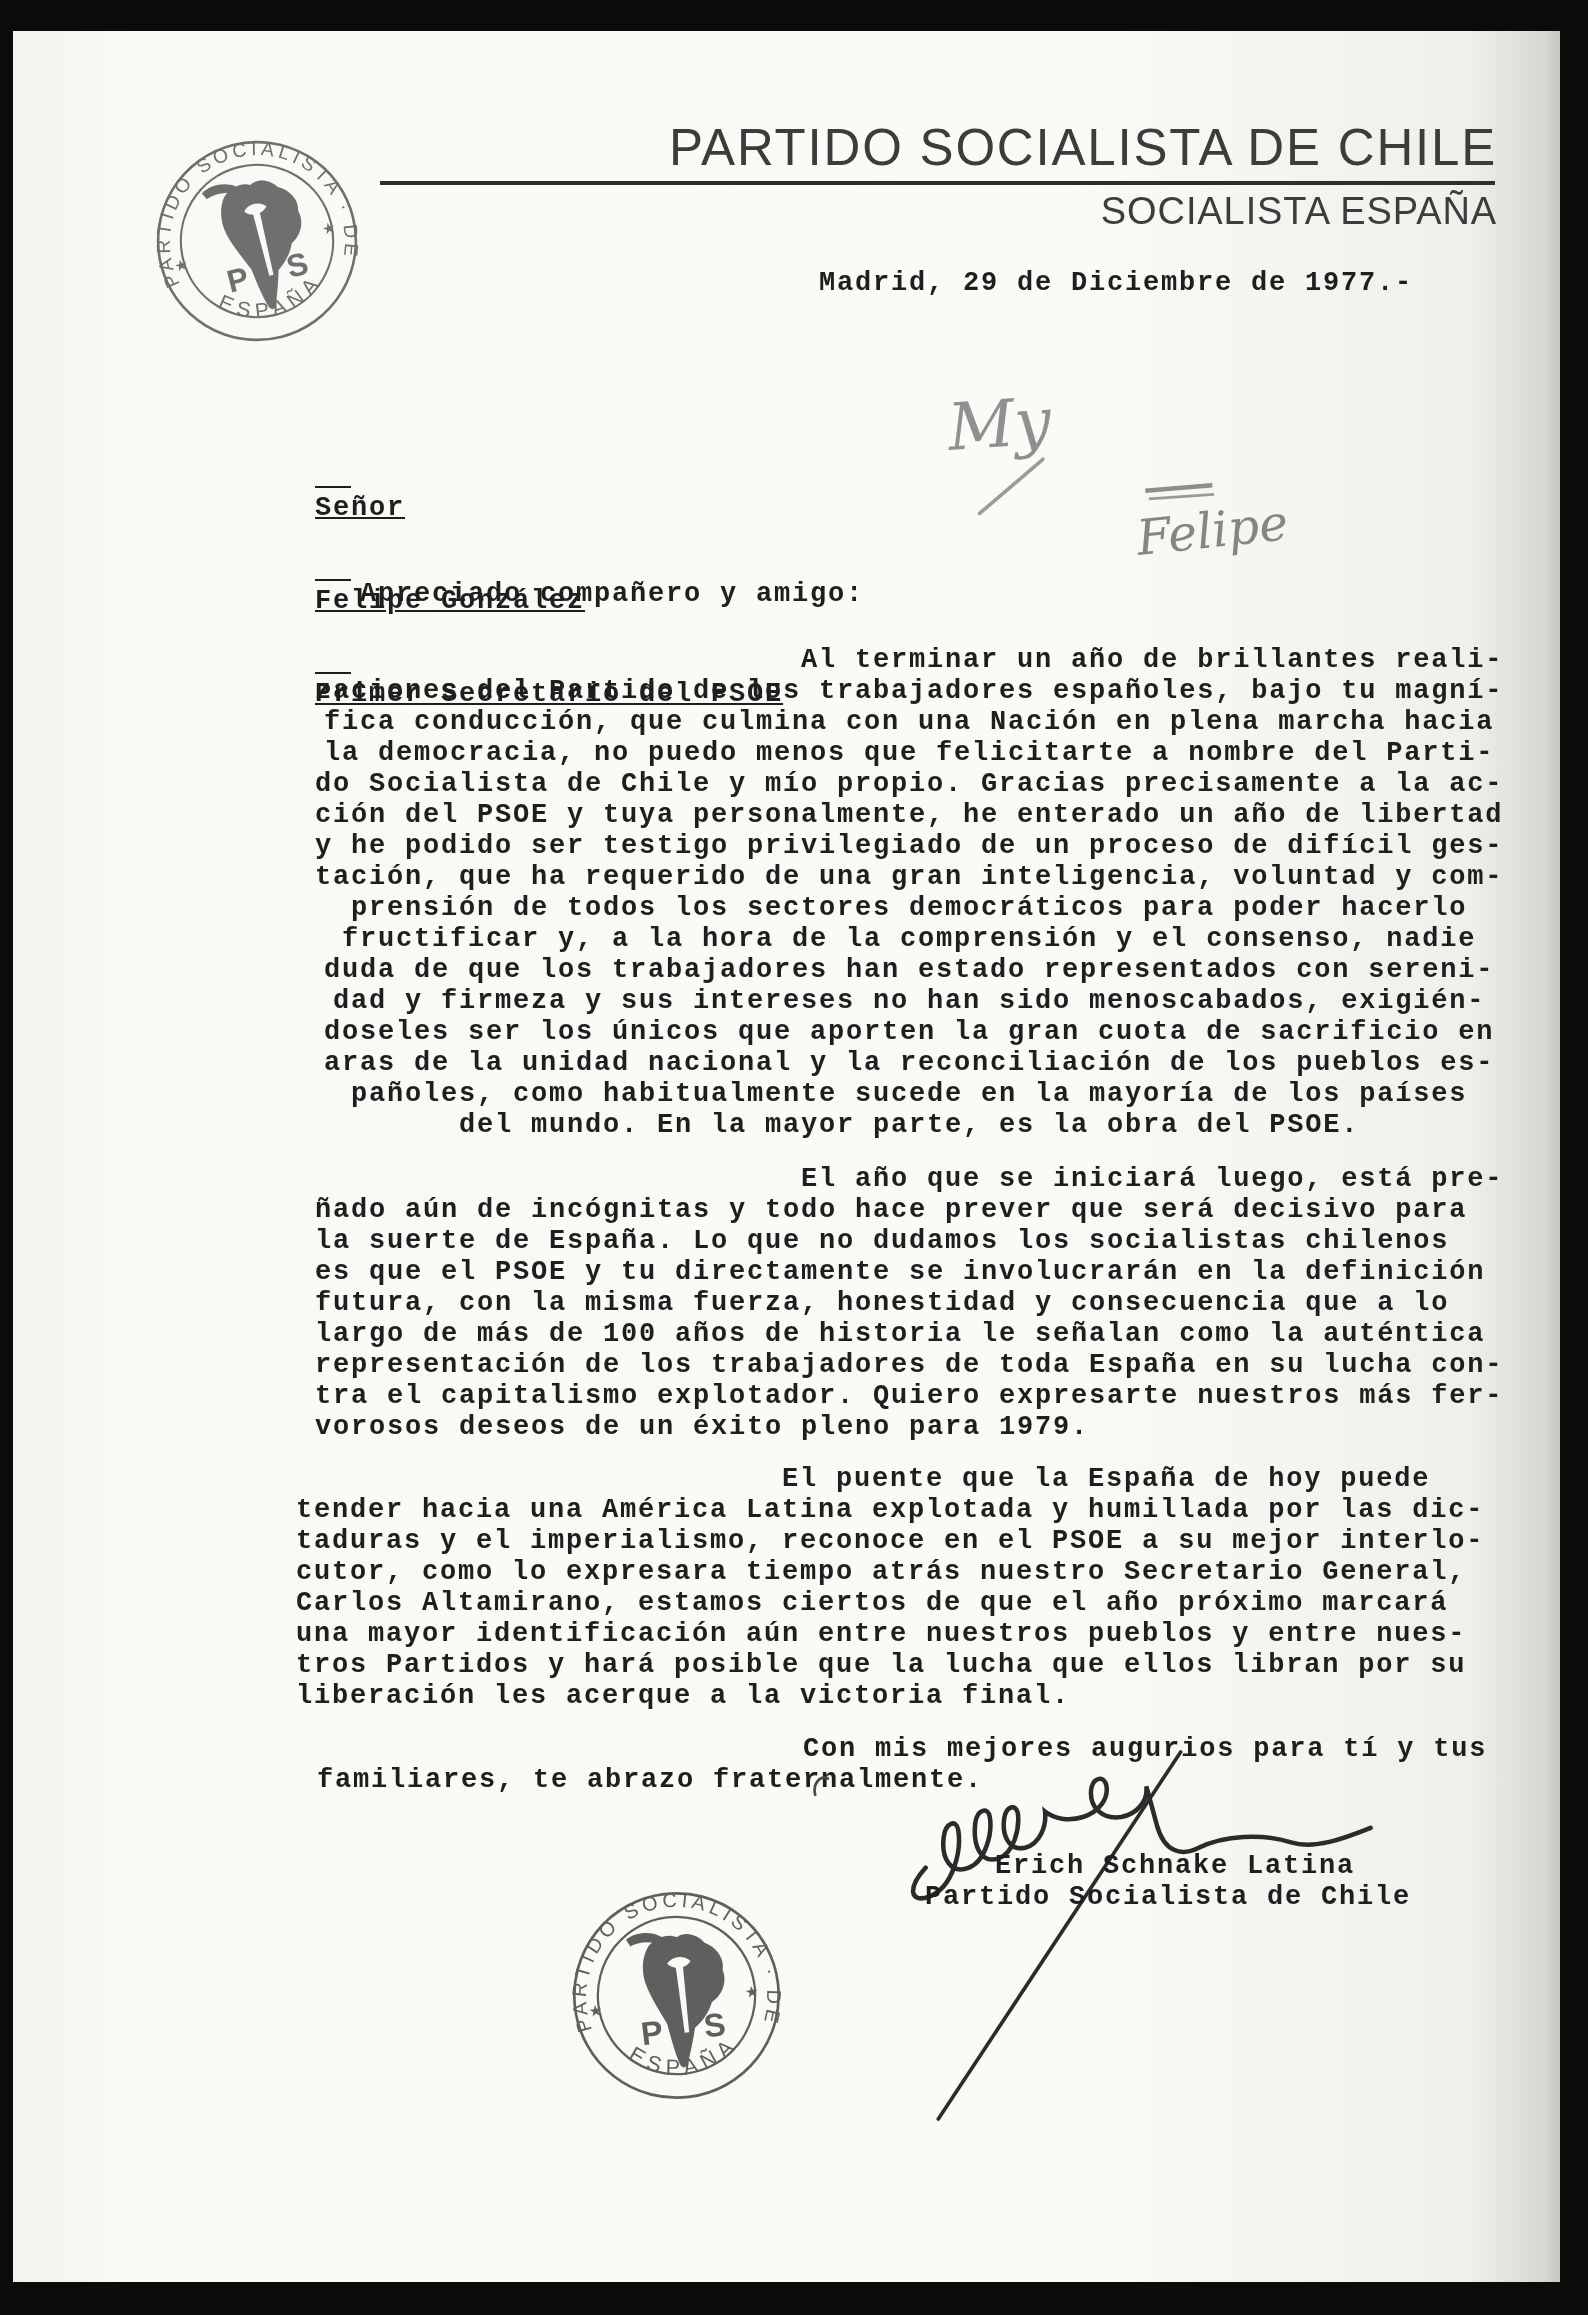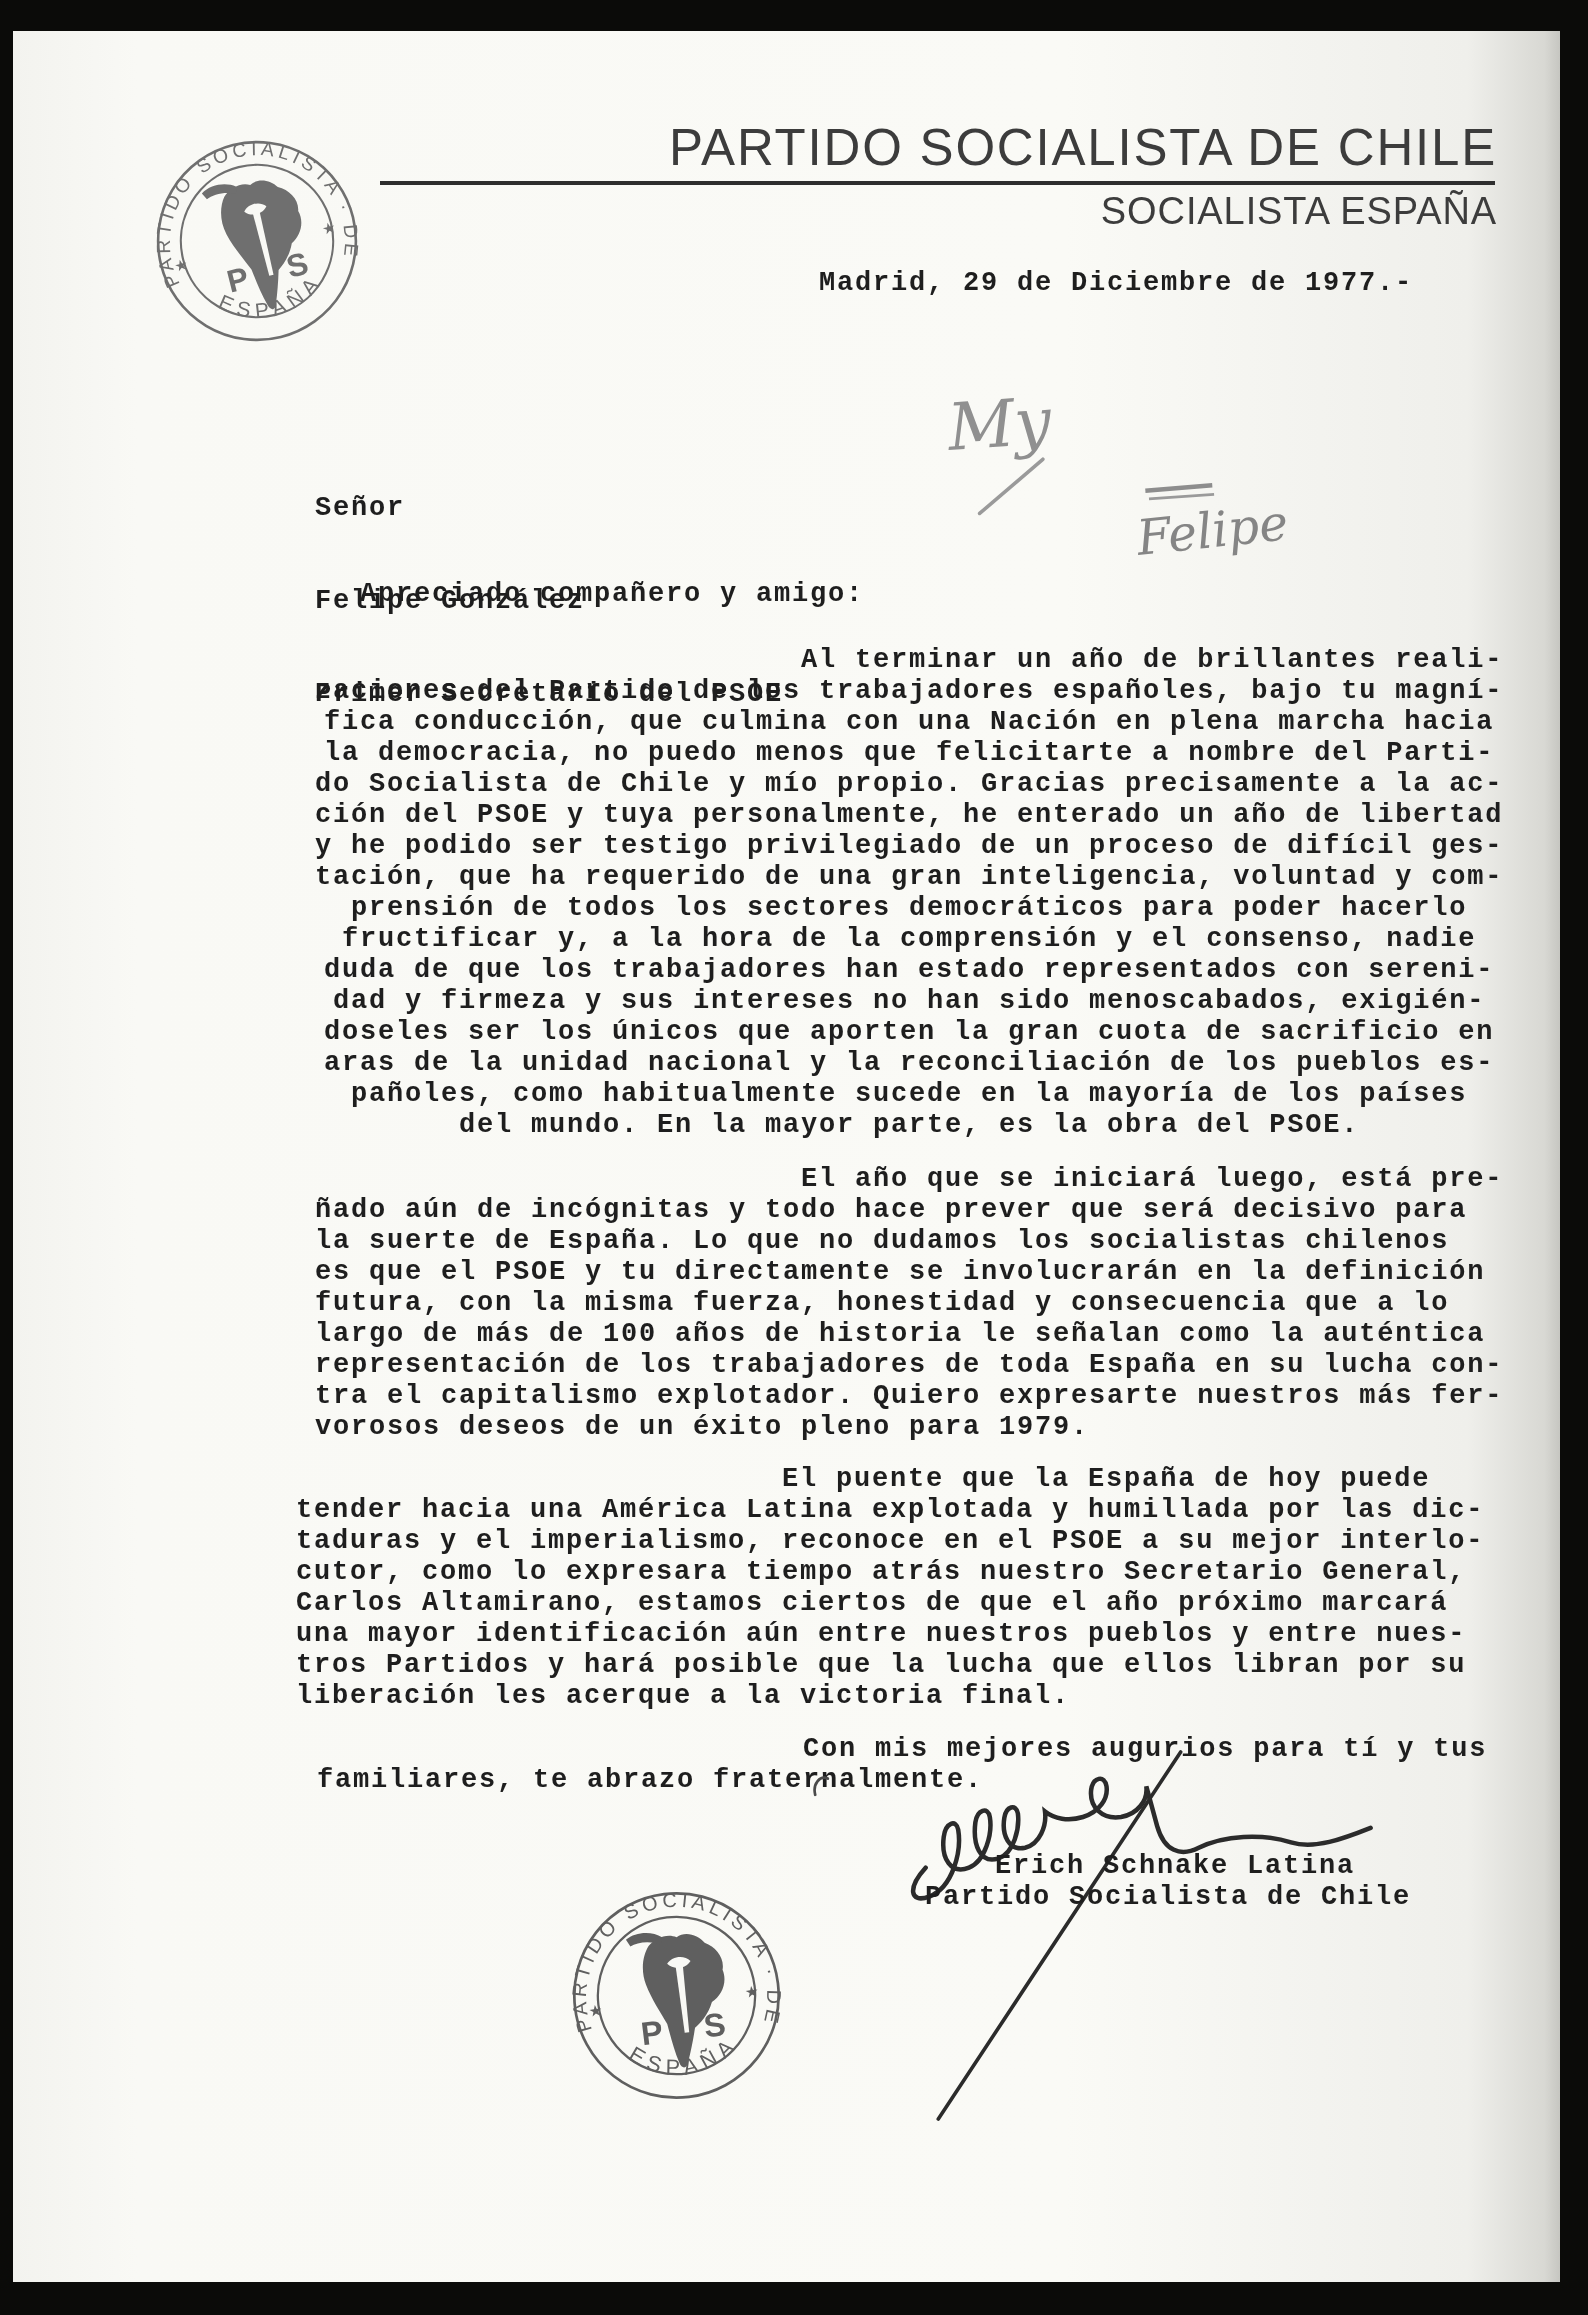--- a/index.html
+++ b/index.html
@@ -73,21 +73,21 @@
   <text x="14" y="88" font-family="DejaVu Serif, serif" font-style="italic" font-size="72" fill="#909090" transform="rotate(-4 40 80)">My</text>
   <line x1="48" y1="160" x2="118" y2="100" stroke="#9a9a9a" stroke-width="4" stroke-linecap="round"></line>
 </svg>
 
 <svg class="annsvg" style="left:1111px;top:467px;" width="217" height="127" viewBox="0 0 240 140">
   <line x1="38" y1="26" x2="112" y2="20" stroke="#8d8d8d" stroke-width="5"></line>
   <line x1="42" y1="35" x2="114" y2="30" stroke="#9a9a9a" stroke-width="3"></line>
   <text x="30" y="96" font-family="DejaVu Serif, serif" font-style="italic" font-size="54" fill="#858585" transform="rotate(-6 40 90)">Felipe</text>
 </svg>
 
-<div class="tw" style="left:315px;top:431px;">
+<div class="tw" style="left:315px;top:431px;text-decoration:underline;">
   <div>Señor</div>
   <div>Felipe González</div>
   <div>Primer Secretario del PSOE</div>
 </div>
 
 <div class="tw" style="left:315px;top:579px;margin-left:45px;">Apreciado compañero y amigo:</div>
 
 <div class="tw" style="left:315px;top:645px;text-align:center;">                           Al terminar un año de brillantes reali-
 zaciones del Partido de los trabajadores españoles, bajo tu magní-
 fica conducción, que culmina con una Nación en plena marcha hacia

